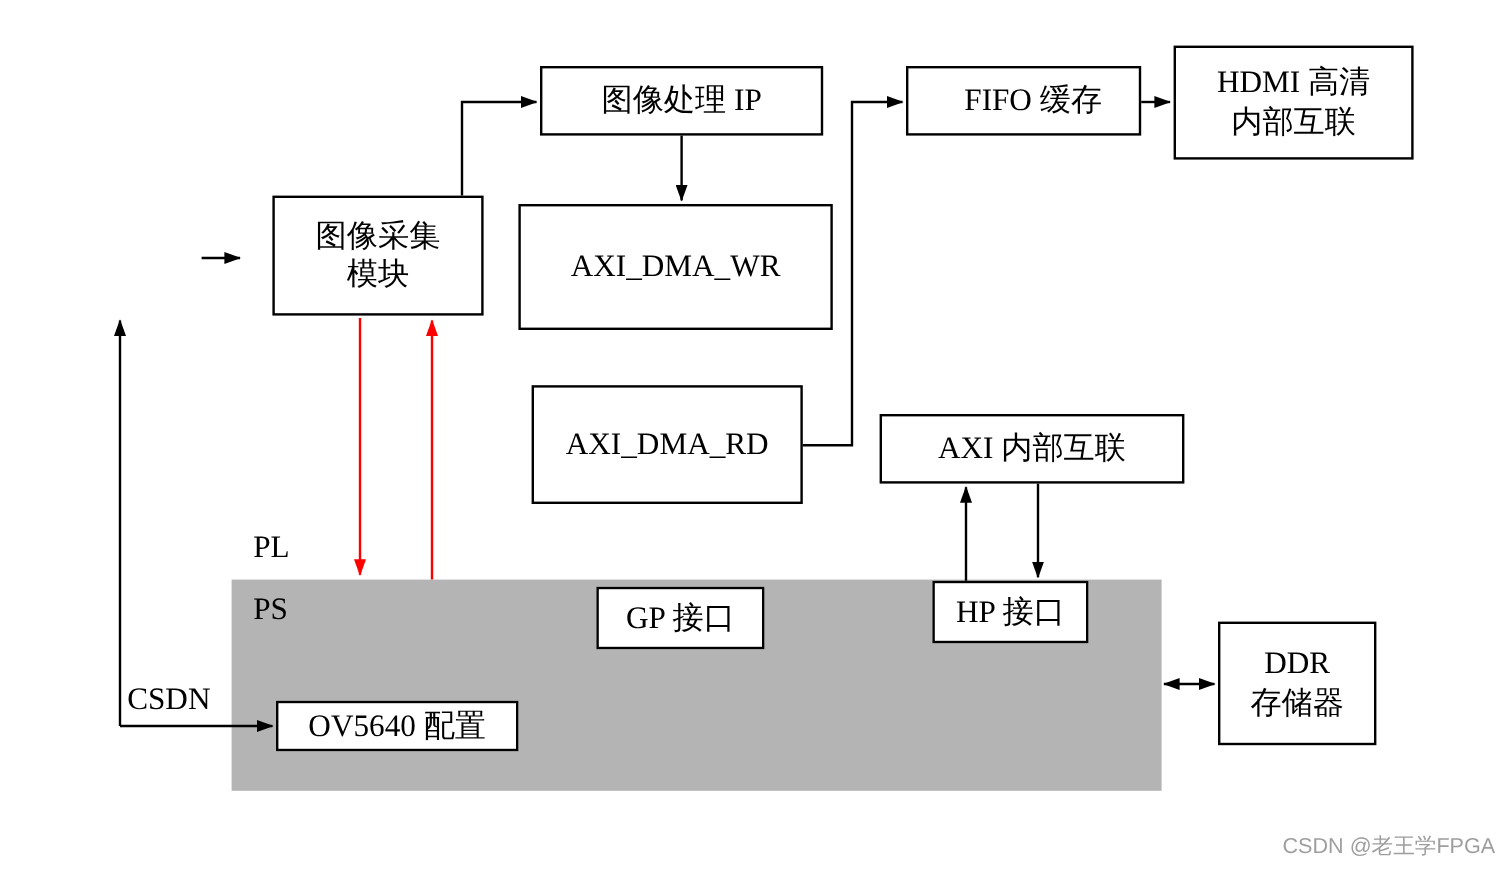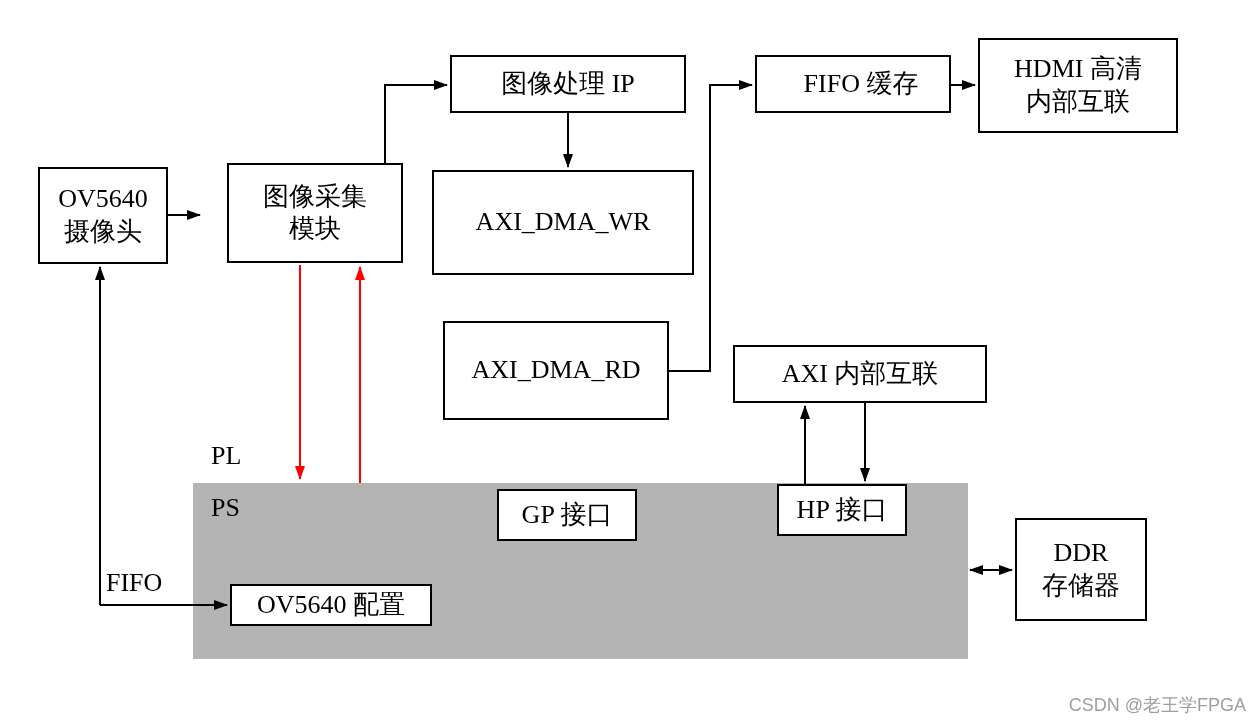--- a/index.html
+++ b/index.html
@@ -79,26 +79,22 @@
 </style>
 </head>
 <body>
 
 <div id="stage">
 
   <div class="ps-region"></div>
 
   <div class="flabel lbl-pl">PL</div>
   <div class="flabel lbl-ps">PS</div>
-  <div class="flabel lbl-sccb">FIFO</div>
+  <div class="flabel lbl-sccb">CSDN</div>
 
-  <div class="node n-camera">
-    <span>OV5640</span>
-    <span>摄像头</span>
-  </div>
 
   <div class="node n-capture">
     <span>图像采集</span>
     <span>模块</span>
   </div>
 
   <div class="node n-ip">
     <span>图像处理 IP</span>
   </div>
 

